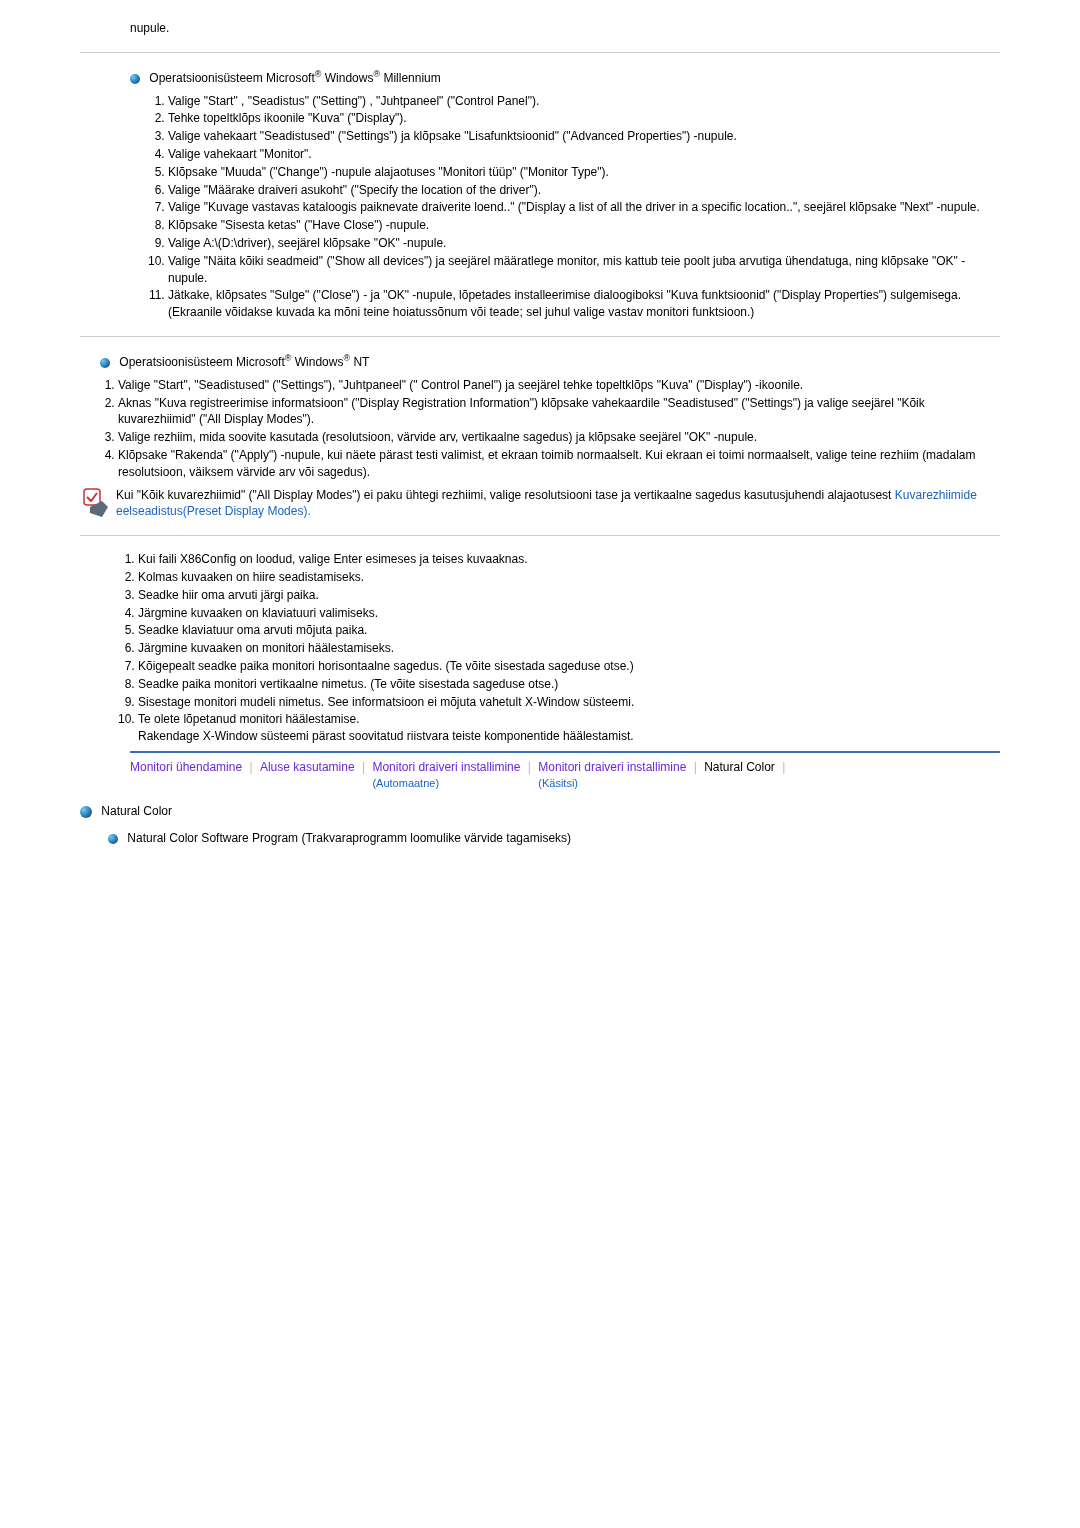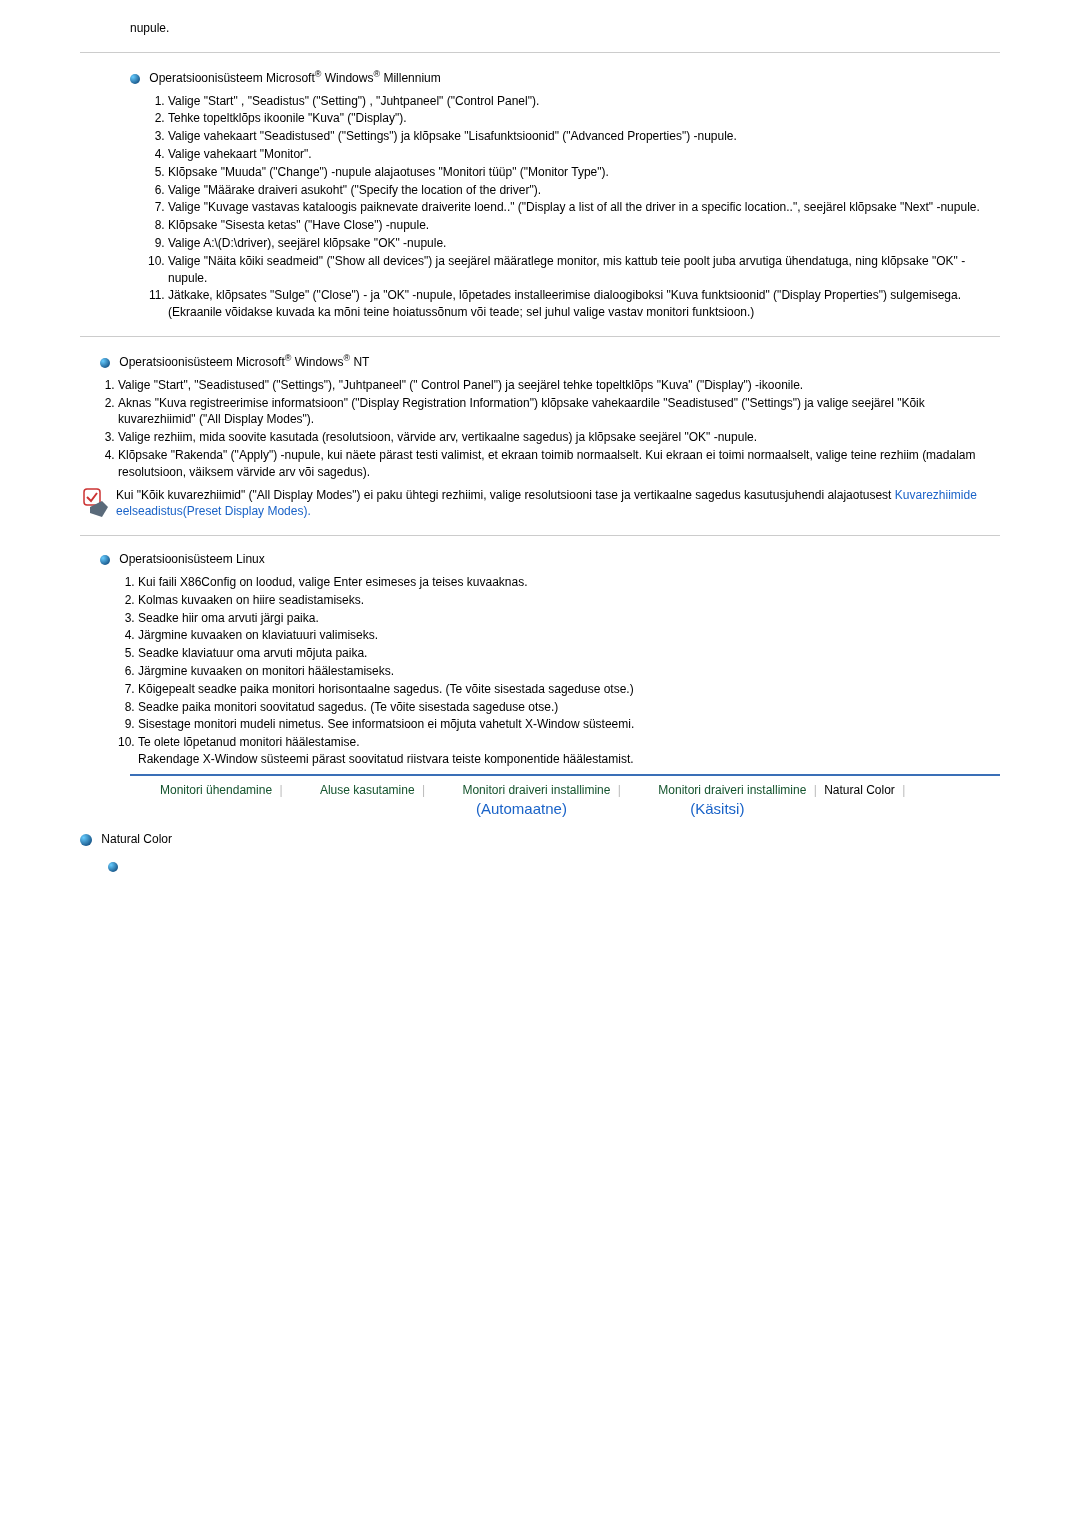--- a/index.html
+++ b/index.html
@@ -48,24 +48,24 @@
   }
   .note-icon svg { width: 32px; height: 32px; }
   .note-text { flex: 1; }
   .link { color: #1a63c8; }
   .navbar {
     border-top: 2px solid #3a6fb7;
     padding: 6px 0;
     margin-left: 50px;
     font-size: 12px;
   }
-  .navbar .nav-item { color: #14532d; margin-left: 30px; }
+  .navbar .nav-item { color: #6d28d9; }
   .navbar .nav-sep { color: #bbb; margin: 0 4px; }
   .navbar .nav-active { color: #000; }
-  .navbar .sub { color: #1a63c8; display:block; text-align:center; font-size:15px; }
+  .navbar .sub { color: #1a63c8; display:block; text-align:left; font-size:11px; }
   .navcell{display:inline-block;vertical-align:top;text-align:center}
   b { font-weight: normal; }
 </style>
 </head>
 <body>
 
 <div class="indent-1">
   <span>nupule.</span>
 </div>
 
@@ -118,33 +118,29 @@
     </div>
     <div class="note-text">
       <span>Kui "<b>Kõik kuvarezhiimid</b>" ("<b>All Display Modes</b>") ei paku ühtegi rezhiimi, valige resolutsiooni tase ja vertikaalne sagedus kasutusjuhendi alajaotusest </span><span class="link">Kuvarezhiimide eelseadistus(Preset Display Modes)</span><span class="link">.</span>
     </div>
   </div>
 </div>
 
 <hr class="sep">
 
 <div class="indent-2">
-  <div>
-    <span class="bullet"></span>
-    <span class="section-head">Operatsioonisüsteem Linux</span>
-  </div>
   <ol>
     <li>Kui faili X86Config on loodud, valige Enter esimeses ja teises kuvaaknas.</li>
     <li>Kolmas kuvaaken on <b>hiire seadistamiseks</b>.</li>
     <li>Seadke hiir oma arvuti järgi paika.</li>
     <li>Järgmine kuvaaken on <b>klaviatuuri valimiseks</b>.</li>
     <li>Seadke klaviatuur oma arvuti mõjuta paika.</li>
     <li>Järgmine kuvaaken on <b>monitori häälestamiseks</b>.</li>
     <li>Kõigepealt seadke paika monitori <b>horisontaalne sagedus</b>. (Te võite sisestada sageduse otse.)</li>
-    <li>Seadke paika monitori <b>soovitatud sagedus</b>. (Te võite sisestada sageduse otse.)</li>
+    <li>Seadke paika monitori <b>vertikaalne nimetus</b>. (Te võite sisestada sageduse otse.)</li>
     <li>Sisestage <b>monitori mudeli nimetus</b>. See informatsioon ei mõjuta vahetult X-Window süsteemi.</li>
     <li>Te olete <b>lõpetanud</b> monitori häälestamise.<br><b>Rakendage</b> X-Window süsteemi pärast soovitatud riistvara teiste komponentide häälestamist.</li>
   </ol>
 </div>
 
 <div class="navbar">
   <span class="navcell"><span class="nav-item">Monitori ühendamine</span></span>
   <span class="nav-sep">|</span>
   <span class="navcell"><span class="nav-item">Aluse kasutamine</span></span>
   <span class="nav-sep">|</span>
@@ -154,14 +150,15 @@
   <span class="nav-sep">|</span>
   <span class="navcell"><span class="nav-active">Natural Color</span></span>
   <span class="nav-sep">|</span>
 </div>
 
 <div style="margin-top:6px">
   <span class="bullet-lg"></span>
   <span class="section-head">Natural Color</span>
   <div style="margin:10px 0 0 28px">
     <span class="bullet"></span>
+    <span class="section-head">Natural Color Software Program (Trakvaraprogramm loomulike värvide tagamiseks)</span>
   </div>
 </div>
 
 </body></html>

